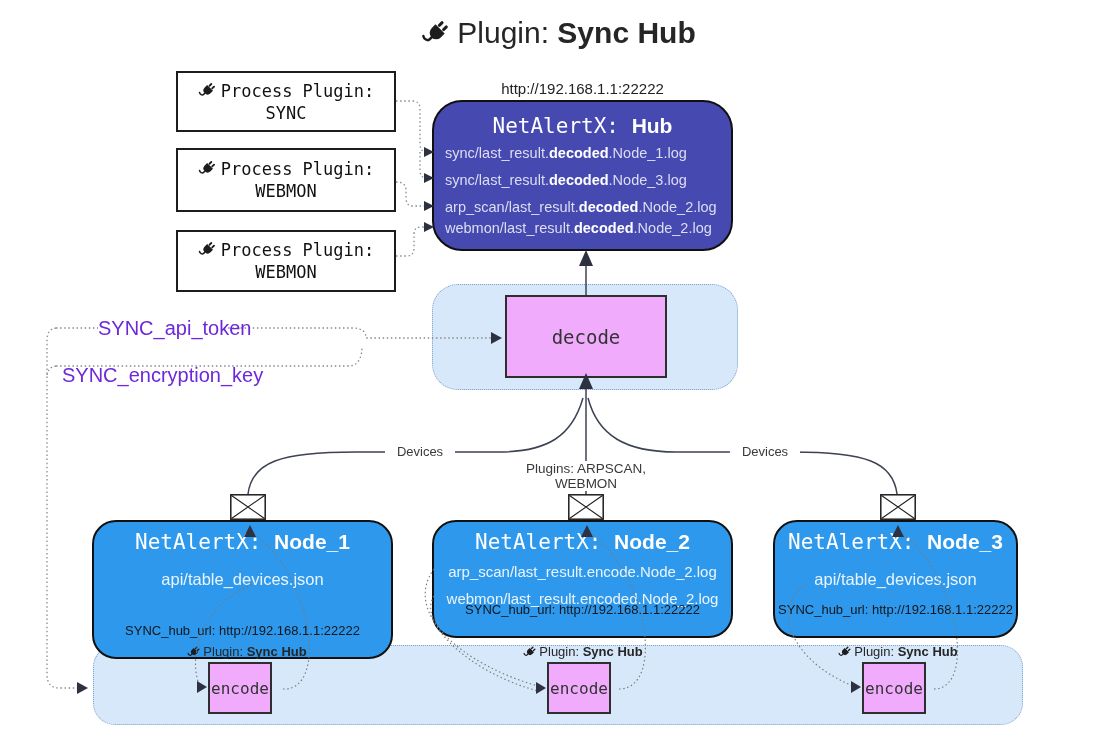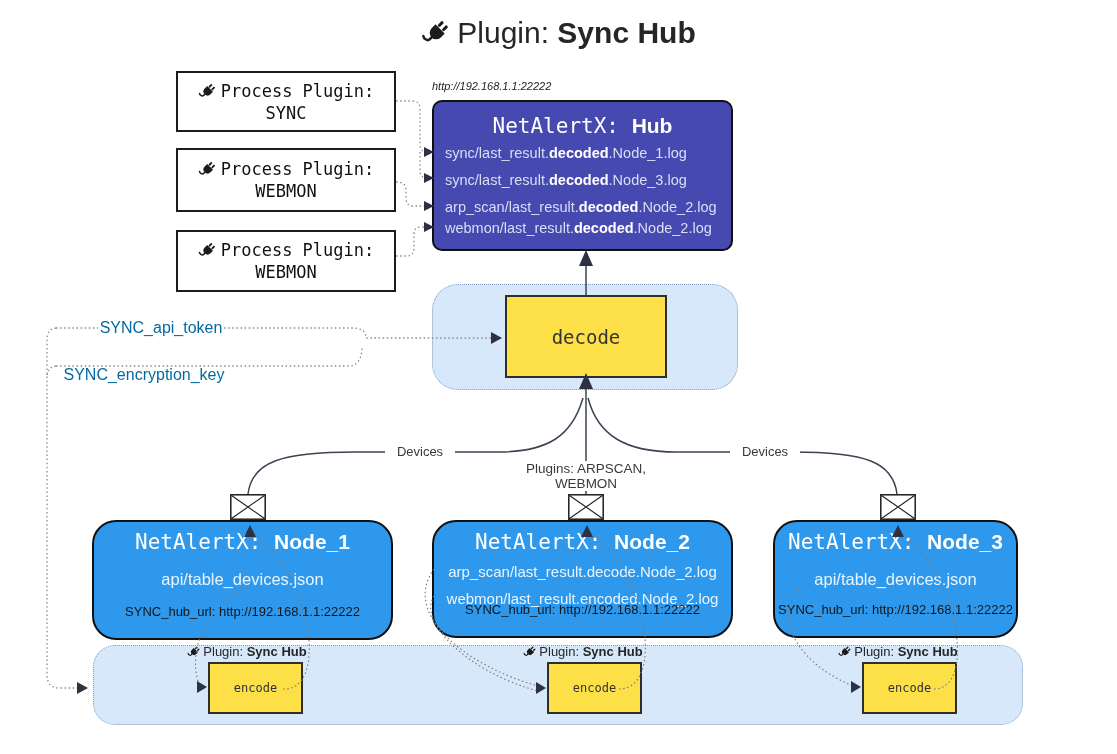--- a/index.html
+++ b/index.html
@@ -14,57 +14,57 @@
 
   
   .title{left:0; top:16px; width:1117px; text-align:center; font-size:30px; color:#262626;}
   .title .ic{vertical-align:-5px; margin-right:6px;}
   .title b{font-weight:700;}
 
   
   .ppbox{background:#fff; border:2px solid #1c1c1c; display:flex; flex-direction:column;
     align-items:center; justify-content:center; gap:2px; z-index:2;
     font-family:"DejaVu Sans Mono", monospace; font-size:17px; color:#111;}
-  .ppbox .row{display:flex; align-items:flex-end; gap:4px;}
-
-  
-  .huburl{left:432px; top:80px; width:301px; text-align:left; font-size:11px; color:#222; z-index:2;font-style:italic;}
+  .ppbox .row{display:flex; align-items:flex-start; gap:4px;}
+
+  
+  .huburl{left:432px; top:80px; width:301px; text-align:center; font-size:15px; color:#222; z-index:2;}
   .hub{left:432px; top:100px; width:301px; height:151px; background:var(--hub);
-    border:2px solid #101010; border-radius:10px; z-index:2;}
+    border:2px solid #101010; border-radius:30px; z-index:2;}
   .hub-title{left:0; top:12px; width:100%; text-align:center; color:#fff; font-size:21px;
     font-family:"DejaVu Sans Mono", monospace;}
   .hub-title b{font-family:"Liberation Sans", sans-serif; font-weight:700;}
   .hublog{left:11px; width:290px; font-size:14.5px; color:#DDDEF2; white-space:nowrap;}
   .hublog b{color:#fff; font-weight:700;}
 
   
   .panel{background:var(--panel); border:1.6px dotted var(--panel-border); z-index:1;}
   .decode-panel{left:432px; top:284px; width:306px; height:106px; border-radius:26px;}
-  .iobox{background:#fde047; border:2px solid #2e2e2e; display:flex; align-items:center;
+  .iobox{background:#f0abfc; border:2px solid #2e2e2e; display:flex; align-items:center;
     justify-content:center; font-family:"DejaVu Sans Mono", monospace; color:#333; z-index:2;}
   .decode-box{left:505px; top:295px; width:162px; height:83px; font-size:19px;}
 
   
-  .wirelabel{background:#fff; z-index:6; font-size:16px; color:#0369a1; text-align:center;
+  .wirelabel{background:#fff; z-index:6; font-size:20px; color:#6d28d9; 
     line-height:16px;}
 
   
   .edgelabel{background:#fff; z-index:6; font-size:13px; color:#3a3a3a; text-align:center;}
 
   
   .node{background:var(--node); border:2px solid #101010; border-radius:24px; z-index:2;}
   .node-title{left:0; top:8px; width:100%; text-align:center; color:#fff; font-size:21px;
     font-family:"DejaVu Sans Mono", monospace; white-space:nowrap;}
   .node-title b{font-family:"Liberation Sans", sans-serif; font-weight:700;}
   .node-line{left:0; width:100%; text-align:center; color:#EAF4FD; white-space:nowrap;}
   .node-url{left:0; bottom:19px; width:100%; text-align:center; font-size:13px; color:#14161a;}
 
   
   .bottom-panel{left:93px; top:645px; width:930px; height:80px; border-radius:22px;}
-  .encode-box{width:95px; height:52px; font-size:12px;}
+  .encode-box{width:64px; height:52px; font-size:16px;}
   .enclabel{width:160px; text-align:center; font-size:13px; color:#262626; z-index:3; white-space:nowrap;}
   .enclabel b{font-weight:700;}
   .enclabel .ic{vertical-align:-3px; margin-right:2px;}
 
   svg.overlay{position:absolute; left:0; top:0; z-index:5; pointer-events:none;}
   .ic{display:inline-block;}
 </style>
 </head>
 <body>
 
@@ -139,30 +139,30 @@
   <div class="abs panel decode-panel"></div>
   <div class="abs iobox decode-box">decode</div>
 
   <div class="abs wirelabel" style="left:98px; top:320px; width:126px;">SYNC_api_token</div>
   <div class="abs wirelabel" style="left:62px; top:358px; width:164px;margin-top:9px;">SYNC_encryption_key</div>
 
   <div class="abs edgelabel" style="left:385px; top:444px; width:70px;">Devices</div>
   <div class="abs edgelabel" style="left:500px; top:461px; width:172px; font-size:13.5px;">Plugins: ARPSCAN, WEBMON</div>
   <div class="abs edgelabel" style="left:730px; top:444px; width:70px;">Devices</div>
 
-  <div class="abs node" style="left:92px; top:520px; width:301px; height:120px;padding-left:48px;">
+  <div class="abs node" style="left:92px; top:520px; width:301px; height:139px;padding-left:48px;">
     <div class="abs node-title">
       <span>NetAlertX: </span><b>Node_1</b></div>
     <div class="abs node-line" style="top:48px; font-size:16.5px;">api/table_devices.json</div>
     <div class="abs node-url">SYNC_hub_url: http://192.168.1.1:22222</div>
   </div>
   <div class="abs node" style="left:432px; top:520px; width:301px; height:118px;">
     <div class="abs node-title">
       <span>NetAlertX: </span><b>Node_2</b></div>
-    <div class="abs node-line" style="top:41px; font-size:15px;">arp_scan/last_result.decode.Node_2.log</div>
+    <div class="abs node-line" style="top:41px; font-size:15px;">arp_scan/last_result.encode.Node_2.log</div>
     <div class="abs node-line" style="top:68px; font-size:15px;">webmon/last_result.encoded.Node_2.log</div>
     <div class="abs node-url">SYNC_hub_url: http://192.168.1.1:22222</div>
   </div>
   <div class="abs node" style="left:773px; top:520px; width:245px; height:118px;">
     <div class="abs node-title">
       <span>NetAlertX: </span><b>Node_3</b></div>
     <div class="abs node-line" style="top:48px; font-size:16.5px;">api/table_devices.json</div>
     <div class="abs node-url">SYNC_hub_url: http://192.168.1.1:22222</div>
   </div>
 

